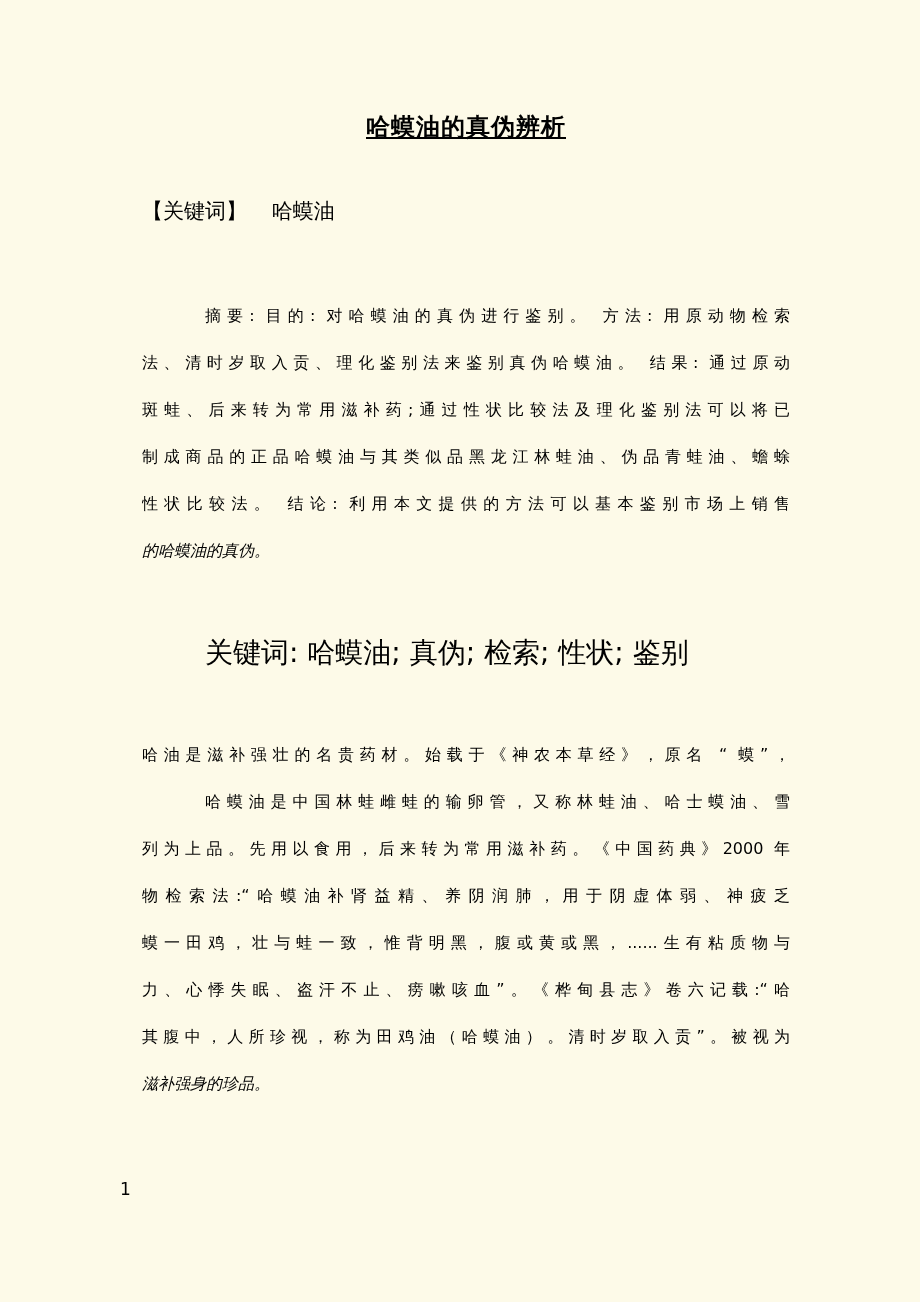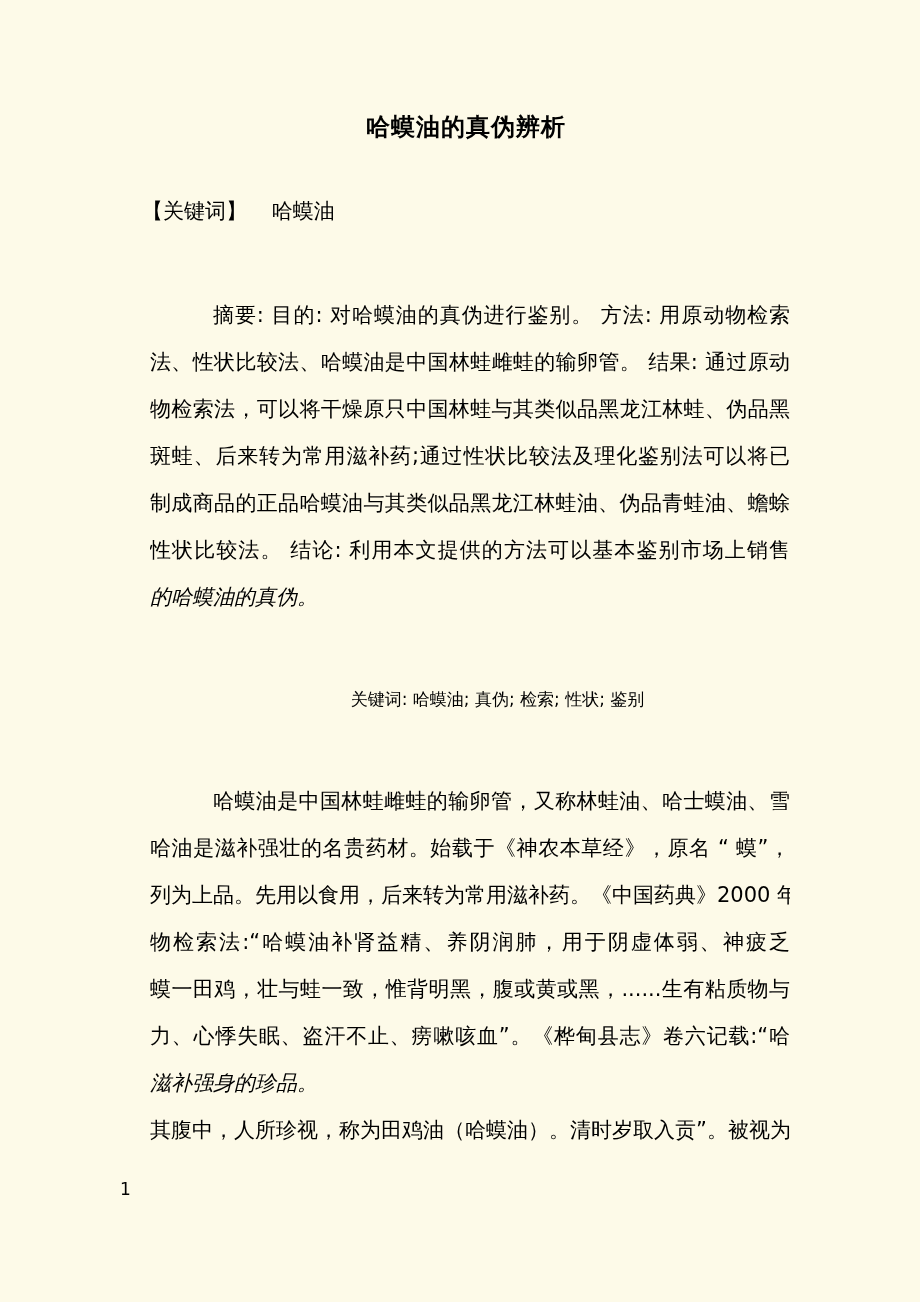--- a/index.html
+++ b/index.html
@@ -18,50 +18,49 @@
   .content {
     padding: 0 130px 0 142px;
   }
   .doc-title {
     padding-top: 110px;
     font-size: 24px;
     font-weight: 700;
     text-align: center;
     line-height: 34px;
     letter-spacing: 1px;
+    text-decoration: underline;
   }
   .keywords-header {
     margin-top: 52px;
     font-size: 21px;
     line-height: 30px;
   }
   .keywords-header .kw-value {
     margin-left: 18px;
   }
   .paragraph {
-    font-size: 21px;
-    margin-left: 8px;
+    font-size: 16px;
   }
   .abstract-paragraph { margin-top: 66px; }
   .body-paragraph { margin-top: 55px; }
   .text-line {
     line-height: 47px;
     text-align: justify;
     text-align-last: justify;
     white-space: nowrap;
     overflow: hidden;
   }
   .text-line.first-line { padding-left: 63px; }
   .text-line.last-line { text-align-last: left; font-style: italic; }
   .keywords-line {
     margin-top: 55px;
-    font-size: 17px;
+    font-size: 28px;
     line-height: 47px;
     padding-left: 63px;
-    text-align: center;
   }
   .page-number {
     position: absolute;
     left: 120px;
     top: 1178px;
     font-size: 17px;
     line-height: 22px;
   }
 </style>
 </head>
@@ -72,37 +71,36 @@
 
     <div class="doc-title">哈蟆油的真伪辨析</div>
 
     <div class="keywords-header">
       <span class="kw-label">【关键词】</span>
       <span class="kw-value">哈蟆油</span>
     </div>
 
     <div class="paragraph abstract-paragraph">
         <div class="text-line first-line">摘要: 目的: 对哈蟆油的真伪进行鉴别。 方法: 用原动物检索</div>
-        <div class="text-line">法、性状比较法、哈蟆油是中国林蛙雌蛙的输卵管。 结果: 通过原动</div>
-        <div class="text-line">物检索法，可以将干燥原只中国林蛙与其类似品黑龙江林蛙、伪品黑</div>
+        <div class="text-line">法、清时岁取入贡、理化鉴别法来鉴别真伪哈蟆油。 结果: 通过原动</div>
         <div class="text-line">斑蛙、后来转为常用滋补药;通过性状比较法及理化鉴别法可以将已</div>
         <div class="text-line">制成商品的正品哈蟆油与其类似品黑龙江林蛙油、伪品青蛙油、蟾蜍</div>
         <div class="text-line">性状比较法。 结论: 利用本文提供的方法可以基本鉴别市场上销售</div>
         <div class="text-line last-line">的哈蟆油的真伪。</div>
       </div>
 
     <div class="keywords-line">关键词: 哈蟆油; 真伪; 检索; 性状; 鉴别</div>
 
     <div class="paragraph body-paragraph">
+        <div class="text-line">哈油是滋补强壮的名贵药材。始载于《神农本草经》，原名 “ 蟆”，</div>
         <div class="text-line first-line">哈蟆油是中国林蛙雌蛙的输卵管，又称林蛙油、哈士蟆油、雪</div>
-        <div class="text-line">哈油是滋补强壮的名贵药材。始载于《神农本草经》，原名 “ 蟆”，</div>
         <div class="text-line">列为上品。先用以食用，后来转为常用滋补药。《中国药典》2000 年</div>
         <div class="text-line">物检索法:“哈蟆油补肾益精、养阴润肺，用于阴虚体弱、神疲乏</div>
         <div class="text-line">蟆一田鸡，壮与蛙一致，惟背明黑，腹或黄或黑，......生有粘质物与</div>
         <div class="text-line">力、心悸失眠、盗汗不止、痨嗽咳血”。《桦甸县志》卷六记载:“哈</div>
+        <div class="text-line">其腹中，人所珍视，称为田鸡油（哈蟆油）。清时岁取入贡”。被视为</div>
         <div class="text-line last-line">滋补强身的珍品。</div>
-        <div class="text-line">其腹中，人所珍视，称为田鸡油（哈蟆油）。清时岁取入贡”。被视为</div>
       </div>
 
   </div>
 
   <div class="page-number">1</div>
 </div>
 
 </body></html>

